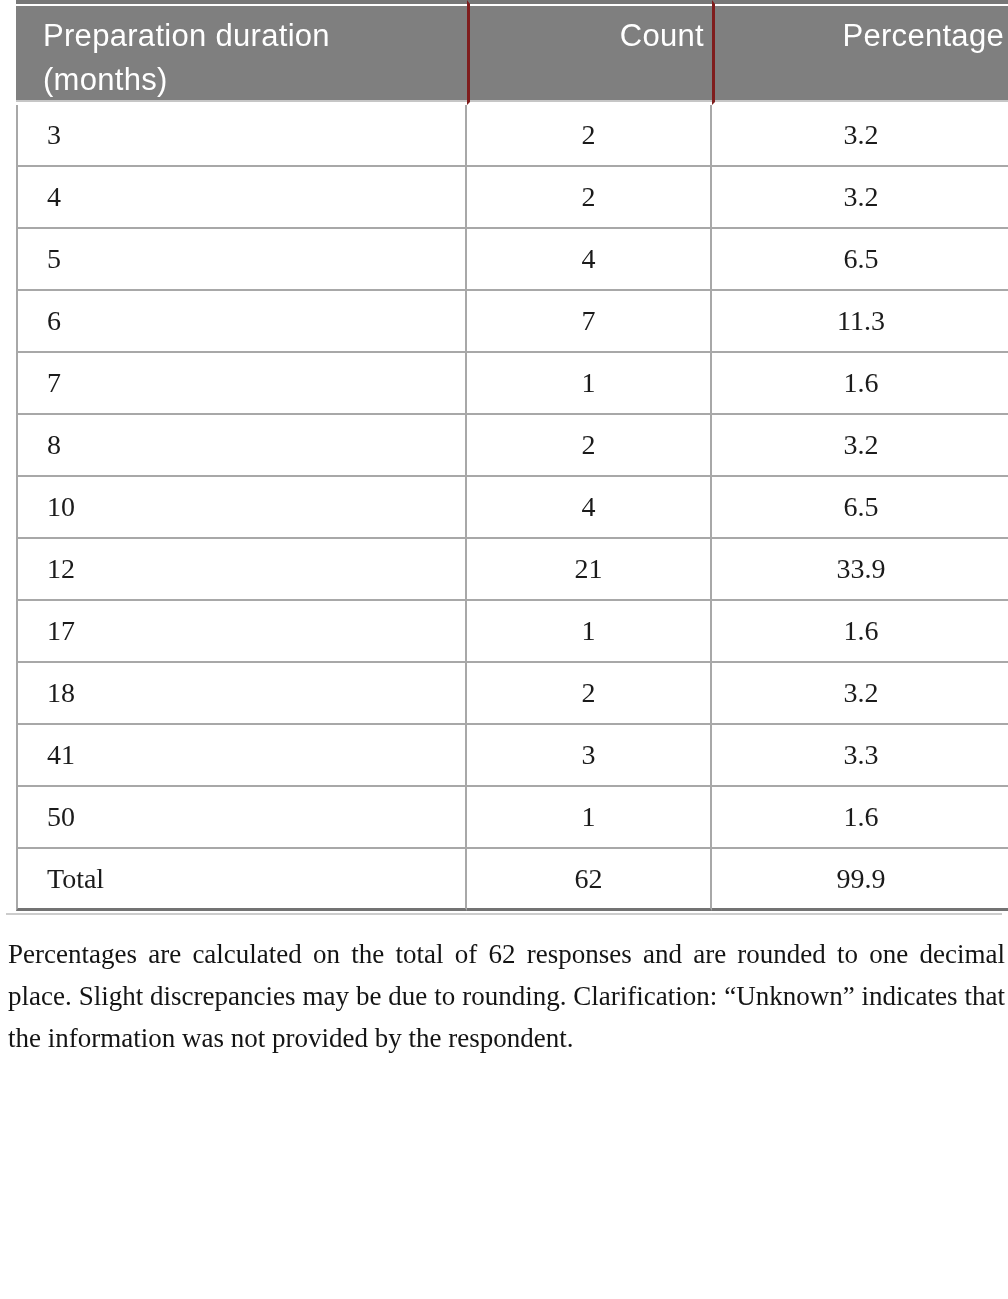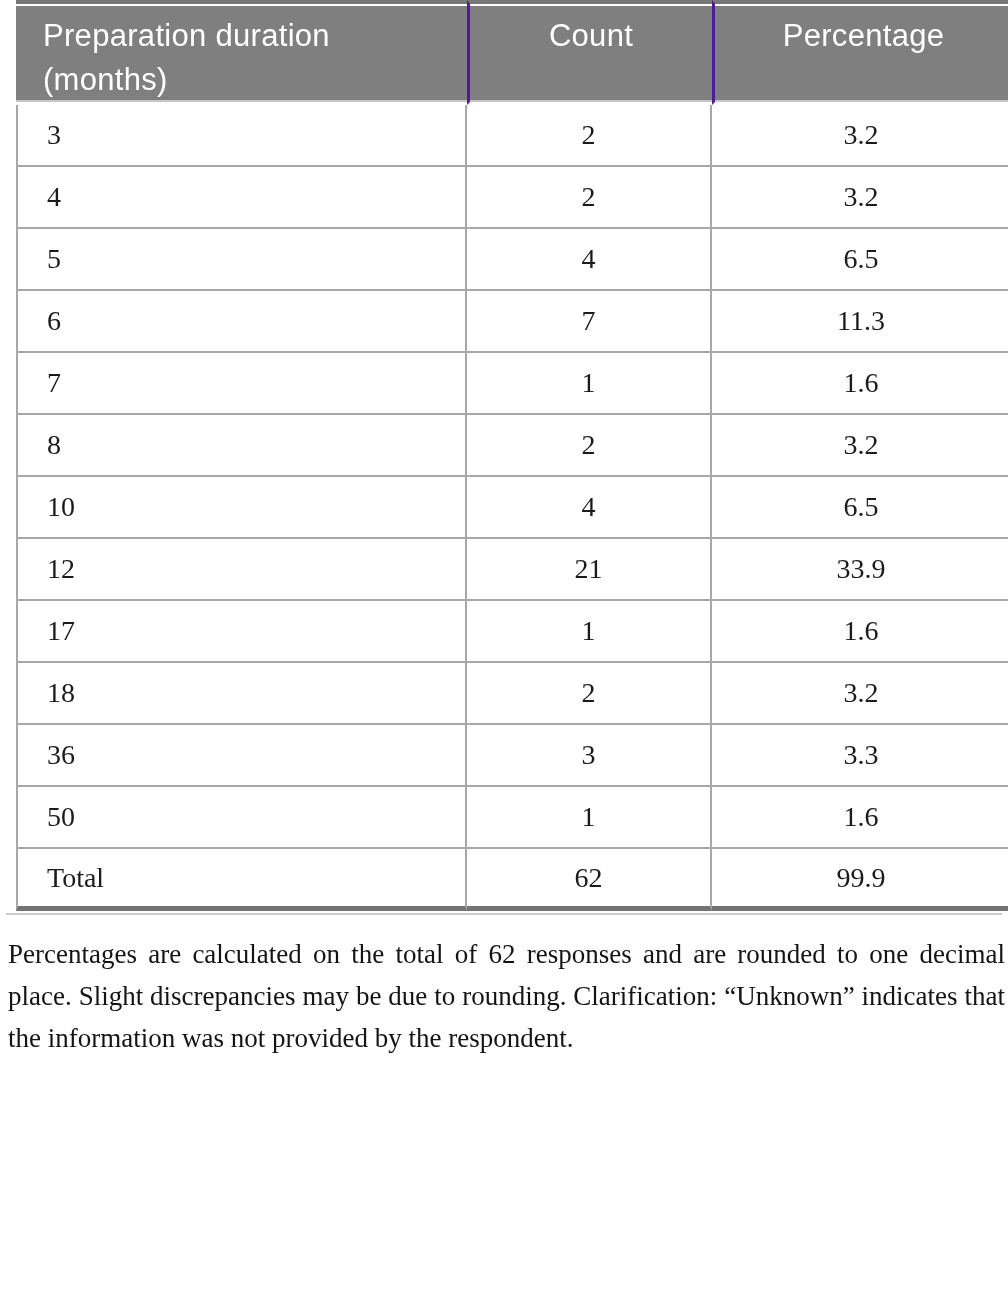--- a/index.html
+++ b/index.html
@@ -32,40 +32,40 @@
     letter-spacing: 0.3px;
     line-height: 44px;
     text-align: center;
     vertical-align: top;
     height: 104px;
     padding: 10px 8px 0 8px;
     border-top: 4px solid #777777;
     border-bottom: 3px solid #ffffff;
     box-shadow: inset 0 2px 0 #ffffff, inset 0 -2px 0 #c6c6c6;
   }
-  thead th + th { border-left: 3px solid #4c1d95; }
+  thead th + th { border-left: 3px solid #7f1d1d; text-align: right; }
   thead th.col-duration { text-align: left; padding-left: 27px; }
 
   tbody td {
     height: 62px;
     font-size: 28px;
     color: #1b1b1b;
     background: #ffffff;
     text-align: center;
     vertical-align: middle;
     padding: 0;
     border-bottom: 2px solid #a8a8a8;
     border-right: 2px solid #a8a8a8;
   }
   tbody td:first-child {
     border-left: 2px solid #a8a8a8;
     text-align: left;
     padding-left: 29px;
   }
-  tbody tr:last-child td { border-bottom: 5px solid #737373; }
+  tbody tr:last-child td { border-bottom: 3px solid #737373; }
 
   .bottom-rule {
     width: 996px; height: 2px;
     margin: 2px 0 0 6px;
     background: #cccccc;
   }
 
   .footnote {
     margin: 18px 3px 0 8px;
     font-size: 27px;
@@ -136,21 +136,21 @@
         <td>17</td>
         <td>1</td>
         <td>1.6</td>
       </tr>
       <tr>
         <td>18</td>
         <td>2</td>
         <td>3.2</td>
       </tr>
       <tr>
-        <td>36</td>
+        <td>41</td>
         <td>3</td>
         <td>3.3</td>
       </tr>
       <tr>
         <td>50</td>
         <td>1</td>
         <td>1.6</td>
       </tr>
       <tr>
         <td>Total</td>

